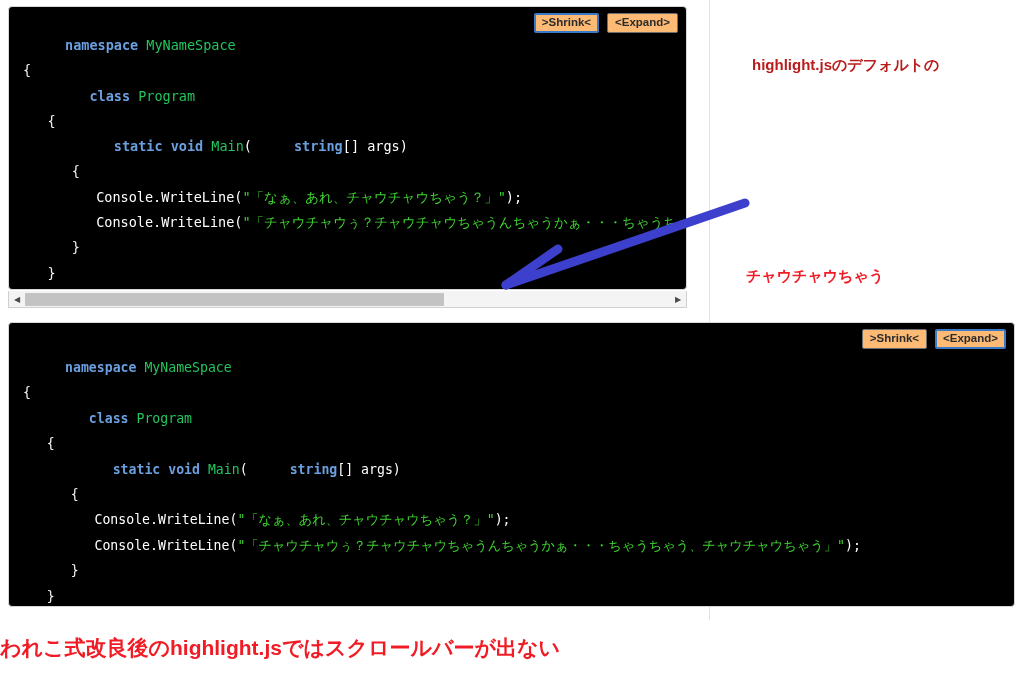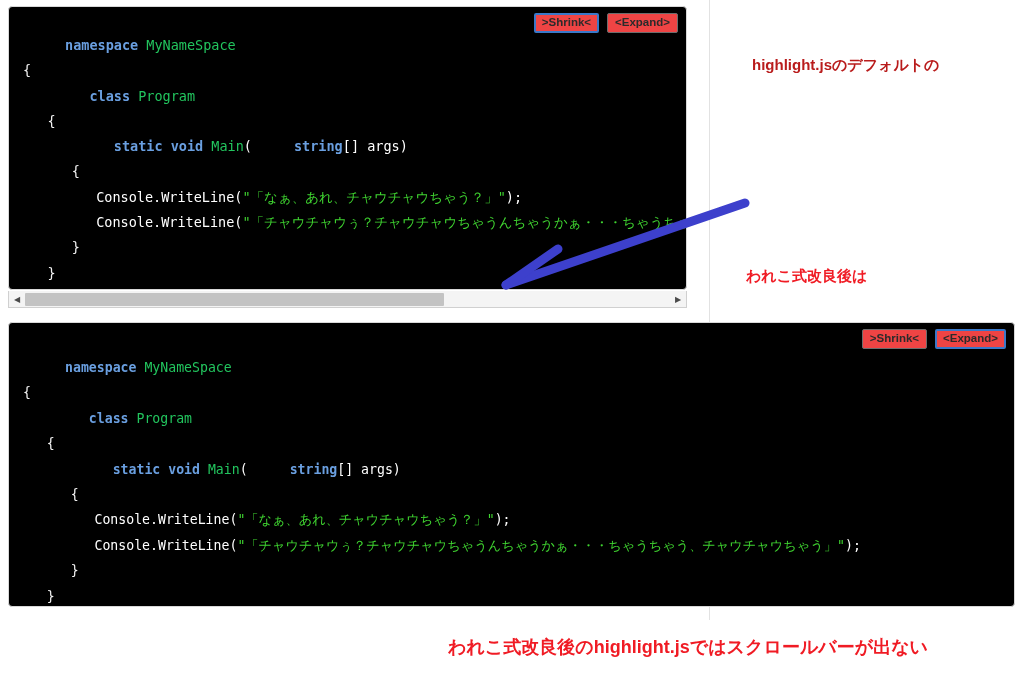--- a/index.html
+++ b/index.html
@@ -45,21 +45,21 @@
   }
 
   .btn-row {
     position: absolute;
     top: 6px; right: 8px;
     display: flex;
     gap: 8px;
     z-index: 5;
   }
   .code-btn {
-    background: #ef4444;
+    background: #fdba74;
     border: 1px solid #6d6d6d;
     border-radius: 2px;
     font-family: "Liberation Sans", sans-serif;
     font-size: 11.5px;
     font-weight: bold;
     color: #2b2b2b;
     padding: 2px 7px 3px 7px;
     line-height: 13px;
     cursor: pointer;
     white-space: nowrap;
@@ -136,22 +136,22 @@
   }
   .anno.blue { color: #b91c1c; }
   .anno.red  { color: #f01b24; }
 
   #anno-default   { left: 752px; top: 48px; }
   #anno-scrollbar { left: 752px; top: 178px; }
   #anno-wareko    { left: 746px; top: 259px; }
   #anno-caption   {
     left: 0; top: 631px;
     width: 928px;
-    text-align: right;
-    font-size: 18px;
+    text-align: left;
+    font-size: 21px;
     white-space: nowrap;
   }
 
   
   #arrow { position: absolute; left: 480px; top: 185px; width: 285px; height: 120px; }
 </style>
 </head>
 <body>
 
 <div id="page">
@@ -201,21 +201,21 @@
 <span class="pln">   </span><span class="brc">}</span>
 </pre>
   </div>
 
   <div class="anno blue" id="anno-default">
     <div>highlight.jsのデフォルトの</div>
   </div>
 
 
   <div class="anno red" id="anno-wareko">
-    <div>われこ式改良後は</div>
+    <div>チャウチャウちゃう</div>
   </div>
 
   <div class="anno red" id="anno-caption">われこ式改良後のhighlight.jsではスクロールバーが出ない</div>
 
   <svg id="arrow" viewBox="0 0 285 120" xmlns="http://www.w3.org/2000/svg">
     <g stroke="#3d40cc" fill="#3d40cc" stroke-linecap="round" stroke-linejoin="round">
       <line x1="265" y1="18" x2="26" y2="100" stroke-width="9"></line>
       <line x1="26" y1="100" x2="78" y2="64" stroke-width="9"></line>
     </g>
   </svg>

